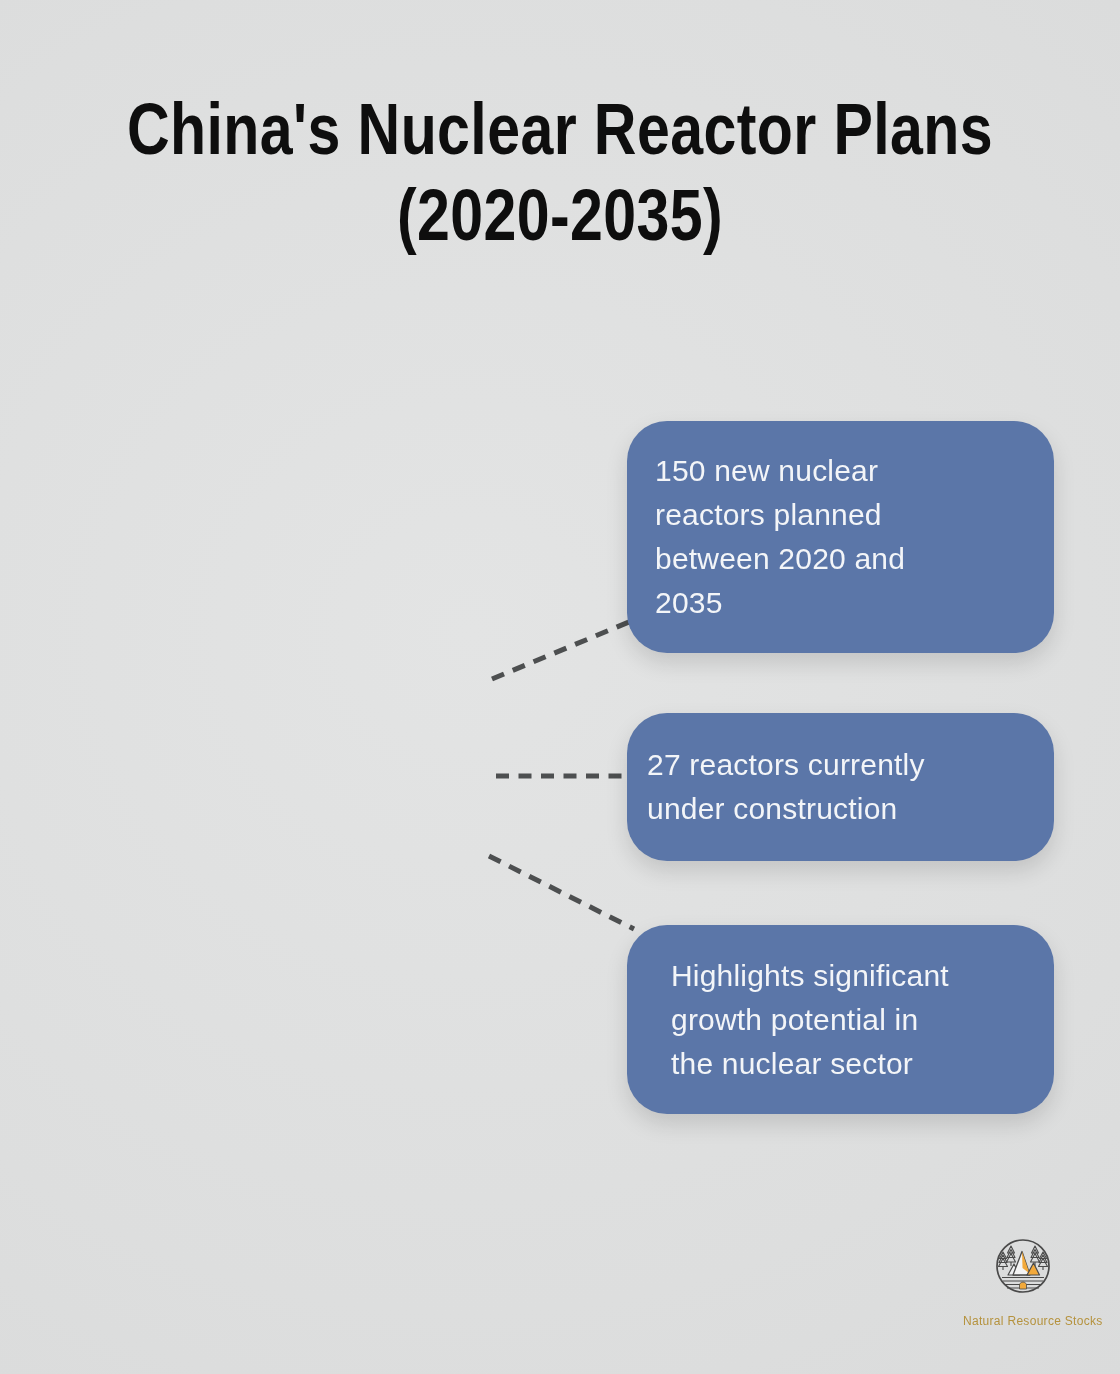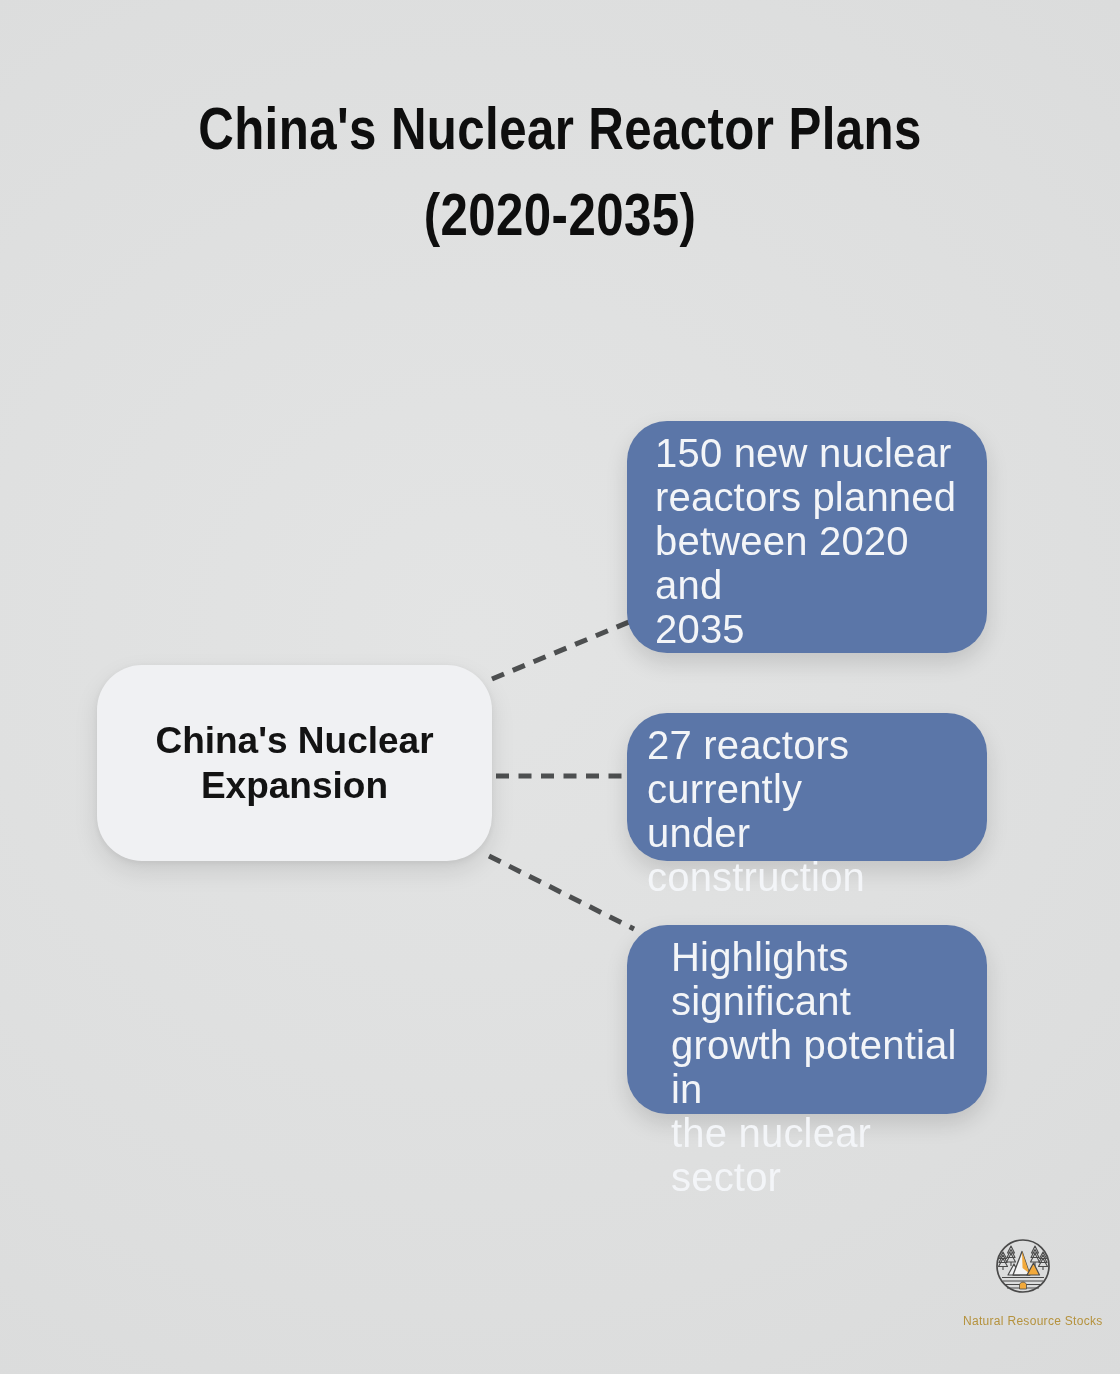--- a/index.html
+++ b/index.html
@@ -64,29 +64,30 @@
     font-weight: 700;
     font-size: 37px;
     line-height: 45px;
     white-space: pre-line;
   }
 
   
   .fact {
     position: absolute;
     left: 627px;
-    width: 360px;
+    width: 427px;
     background: #5b76a8;
     border-radius: 40px;
     box-shadow: 0 10px 22px rgba(0,0,0,0.13);
     box-sizing: border-box;
     padding: 10px 28px;
     display: flex;
+    align-items: center;
     color: #f3f5f8;
-    font-size: 40px;
+    font-size: 30px;
     line-height: 44px;
     font-weight: 400;
     letter-spacing: 0.2px;
   }
   .fact .fact-text { white-space: pre-line; }
   .fact-1 { top: 421px; height: 232px; }
   .fact-2 { top: 713px; height: 148px; padding-left: 20px; }
   .fact-3 { top: 925px; height: 189px; padding-left: 44px; }
 
   
@@ -104,35 +105,31 @@
     letter-spacing: 0.3px;
     color: #b5923d;
     white-space: nowrap;
   }
 </style>
 </head>
 <body>
 
 <div class="canvas">
 
-  <h1 class="title" style="margin:0; font-size:60px;">
+  <h1 class="title" style="margin:0; font-size:72px;">
     <span class="line">China's Nuclear Reactor Plans</span>
     <span class="line">(2020-2035)</span>
   </h1>
 
   <svg class="connectors" viewBox="0 0 1120 1374" xmlns="http://www.w3.org/2000/svg">
     <line x1="492" y1="679" x2="629" y2="622"></line>
     <line x1="496" y1="776" x2="624" y2="776"></line>
     <line x1="489" y1="856" x2="634" y2="929"></line>
   </svg>
 
-  <div class="center-node">
-    <span>China's Nuclear
-Expansion</span>
-  </div>
 
   <div class="fact fact-1">
     <span class="fact-text">150 new nuclear
 reactors planned
 between 2020 and
 2035</span>
   </div>
 
   <div class="fact fact-2">
     <span class="fact-text">27 reactors currently

